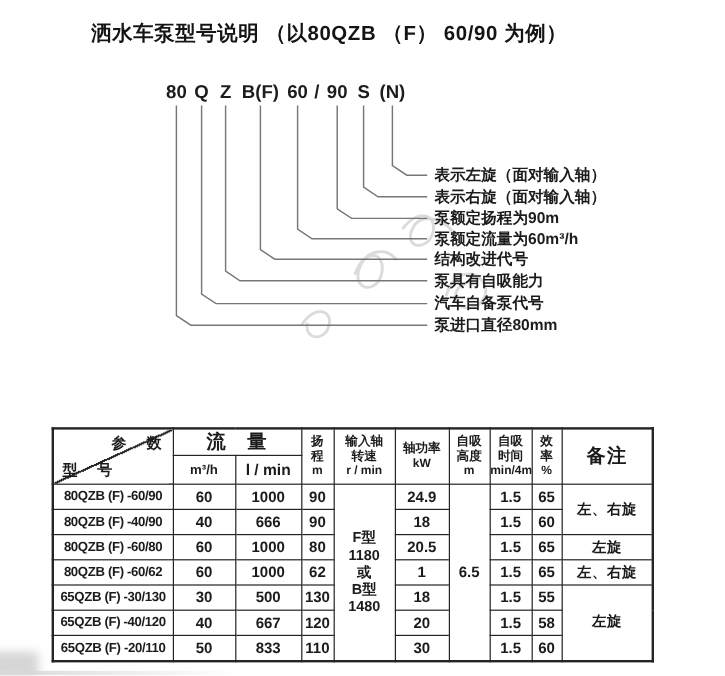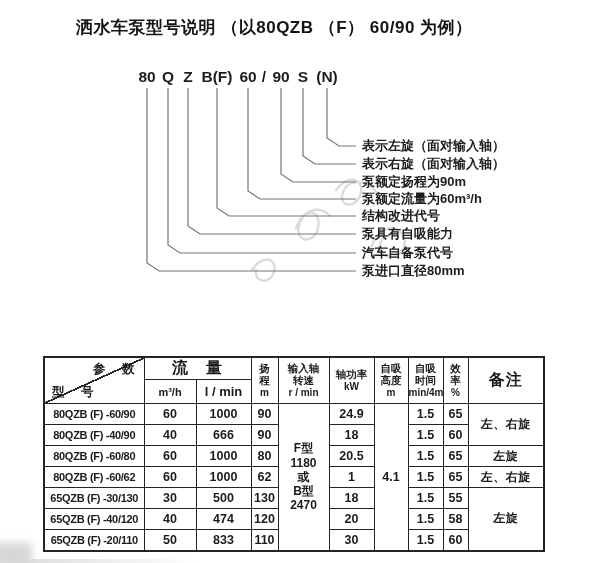--- a/index.html
+++ b/index.html
@@ -172,25 +172,25 @@
         <td class="cell-model">80QZB (F) -60/90</td>
         <td class="cell-num">60</td>
         <td class="cell-num">1000</td>
         <td class="cell-num">90</td>
         <td rowspan="7" class="cell-speed">
           <div class="stack">
             <span>F型</span>
             <span>1180</span>
             <span>或</span>
             <span>B型</span>
-            <span>2470</span>
+            <span>1480</span>
           </div>
         </td>
         <td class="cell-num">24.9</td>
-        <td rowspan="7" class="cell-num">4.1</td>
+        <td rowspan="7" class="cell-num">6.5</td>
         <td class="cell-num">1.5</td>
         <td class="cell-num">65</td>
         <td rowspan="2" class="cell-remark">左、右旋</td>
       </tr>
       <tr class="drow">
         <td class="cell-model">80QZB (F) -40/90</td>
         <td class="cell-num">40</td>
         <td class="cell-num">666</td>
         <td class="cell-num">90</td>
         <td class="cell-num">18</td>
@@ -223,21 +223,21 @@
         <td class="cell-num">500</td>
         <td class="cell-num">130</td>
         <td class="cell-num">18</td>
         <td class="cell-num">1.5</td>
         <td class="cell-num">55</td>
         <td rowspan="3" class="cell-remark">左旋</td>
       </tr>
       <tr class="drow">
         <td class="cell-model">65QZB (F) -40/120</td>
         <td class="cell-num">40</td>
-        <td class="cell-num">474</td>
+        <td class="cell-num">667</td>
         <td class="cell-num">120</td>
         <td class="cell-num">20</td>
         <td class="cell-num">1.5</td>
         <td class="cell-num">58</td>
       </tr>
       <tr class="drow">
         <td class="cell-model">65QZB (F) -20/110</td>
         <td class="cell-num">50</td>
         <td class="cell-num">833</td>
         <td class="cell-num">110</td>

